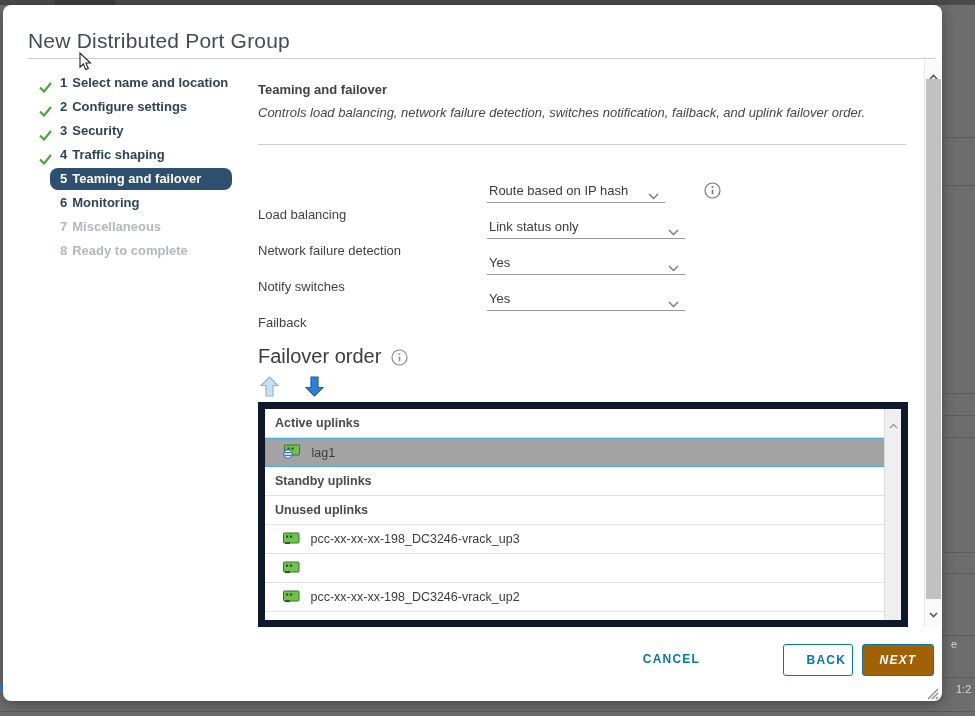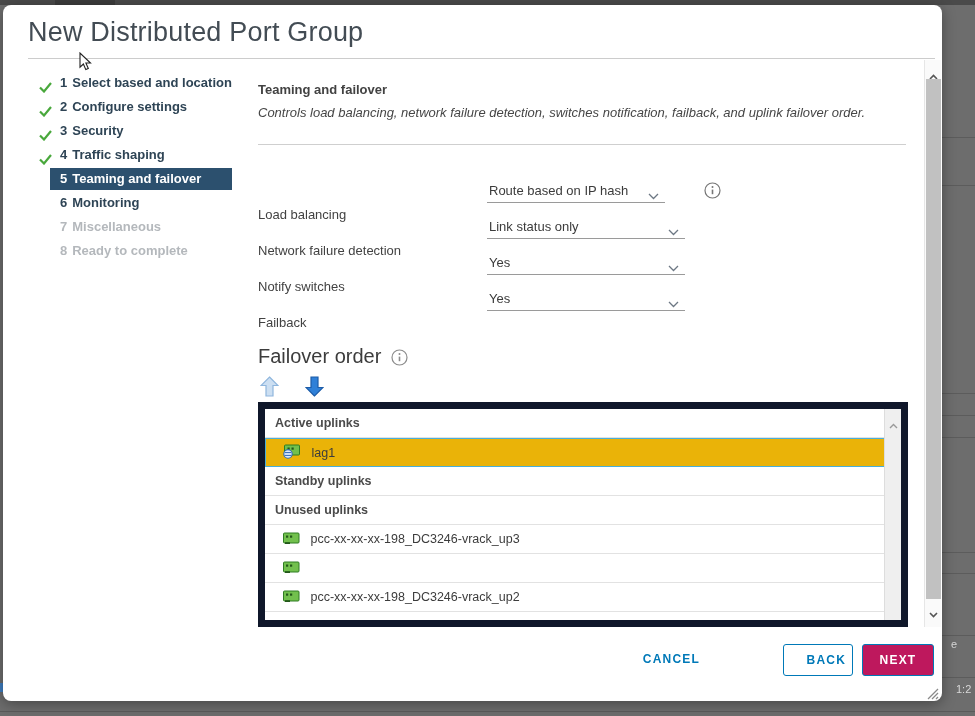--- a/index.html
+++ b/index.html
@@ -17,39 +17,39 @@
   .bg-sliver{position:absolute;left:0;top:683px;width:3px;height:9px;background:#3f7ec1;}
   .bg-bottomline{position:absolute;left:0;top:711px;width:975px;height:1px;background:#5a5a5a;}
 
   
   .dialog{
     position:absolute;left:3px;top:5px;width:939px;height:696px;
     background:#ffffff;border-radius:8px;
     box-shadow:0 3px 14px rgba(0,0,0,.35);
   }
   .dlg-title{
-    position:absolute;left:25px;top:12px;
-    font-size:27px;color:#434c54;font-weight:400;letter-spacing:.2px;
+    position:absolute;left:25px;top:24px;
+    font-size:21px;color:#434c54;font-weight:400;letter-spacing:.2px;
   }
   .dlg-title-rule{position:absolute;left:25px;top:53px;width:907px;height:1px;background:#cccccc;}
   .cursor{position:absolute;left:76px;top:47px;z-index:30;}
 
   
   .steps{position:absolute;left:0;top:66px;width:250px;}
   .step{
     position:relative;height:24px;line-height:24px;
     font-size:13px;font-weight:bold;color:#2e4455;
     padding-left:57px;white-space:nowrap;
   }
   .step .chk{position:absolute;left:36px;top:6px;}
   .step.disabled{color:#b4b8bc;}
   .step.active{
     margin-left:47px;padding-left:10px;width:172px;height:22px;line-height:22px;
     margin-top:1px;margin-bottom:1px;
-    background:#2c506e;border-radius:0;color:#ffffff;
+    background:#2c506e;border-radius:8px;color:#ffffff;
   }
   .step .num{margin-right:5px;}
 
   
   .pane-heading{position:absolute;left:255px;top:77px;font-size:13px;font-weight:bold;color:#424242;}
   .pane-desc{position:absolute;left:255px;top:96px;width:652px;font-size:13px;line-height:24px;color:#464646;font-style:italic;}
   .pane-rule{position:absolute;left:255px;top:139px;width:648px;height:1px;background:#cfcfcf;}
 
   .form-row{position:absolute;left:255px;height:22px;}
   .form-label{position:absolute;left:0;top:3px;font-size:13px;color:#424242;margin-top:24px;}
@@ -75,21 +75,21 @@
   }
   .uprow{
     position:relative;height:29px;line-height:29px;box-sizing:border-box;
     border-bottom:1px solid #e2e2e2;font-size:12.5px;color:#3c3c3c;
     padding-left:10px;white-space:nowrap;background:#fff;
   }
   .uprow.hdr{font-weight:bold;color:#4a4a4a;}
   .uprow.item{padding-left:18px;}
   .uprow.item .nic{margin-right:7px;vertical-align:-2px;}
   .uprow.selected{
-    border:1px solid #49afd9;background:#eab308;
+    border:1px solid #49afd9;background:#a3a3a3;
     padding-left:17px;
   }
   .uplist-scroll{
     position:absolute;right:0;top:0;bottom:0;width:16px;
     background:#efefef;border-left:1px solid #ddd;
   }
   .uplist-scroll .sc-up{position:absolute;left:4px;top:6px;}
 
   
   .main-scroll{
@@ -113,21 +113,21 @@
   .btn-cancel{
     position:absolute;right:238px;top:8px;
     color:#0079b8;background:none;border:none;padding:0;
   }
   .btn-back{
     position:absolute;right:85px;top:0;width:70px;height:32px;
     background:#ffffff;border:1px solid #0079b8;color:#0079b8;text-align:right;
   }
   .btn-next{
     position:absolute;right:4px;top:0;width:72px;height:32px;
-    background:#be185d;border:1px solid #0079b8;color:#ffffff;
+    background:#a16207;border:1px solid #0079b8;color:#ffffff;font-style:italic;
   }
   .resize-handle{position:absolute;left:923px;top:681px;}
 </style>
 </head>
 <body>
 
 <div class="bg-topstrip"></div>
 <div class="bg-topnotch"></div>
 <div class="bg-line" style="left:942px;top:137px;width:33px;"></div>
 <div class="bg-line" style="left:942px;top:185px;width:33px;"></div>
@@ -152,21 +152,21 @@
     <svg width="13" height="19" viewBox="0 0 13 19">
       <path d="M1,1 L1,15.2 L4.4,12 L6.8,17.6 L9.3,16.5 L6.9,11 L11.5,11 Z" fill="#ffffff" stroke="#222222" stroke-width="1.1"></path>
     </svg>
   </span>
 
   <div class="steps">
     <div class="step">
       <span class="chk"><svg width="13" height="11" viewBox="0 0 13 11">
             <polyline points="1,5.5 5,9.5 12,1" fill="none" stroke="#49a83c" stroke-width="2.2"></polyline>
           </svg></span>
-      <span class="num">1</span><span>Select based and location</span>
+      <span class="num">1</span><span>Select name and location</span>
     </div>
     <div class="step">
       <span class="chk"><svg width="13" height="11" viewBox="0 0 13 11">
             <polyline points="1,5.5 5,9.5 12,1" fill="none" stroke="#49a83c" stroke-width="2.2"></polyline>
           </svg></span>
       <span class="num">2</span><span>Configure settings</span>
     </div>
     <div class="step">
       <span class="chk"><svg width="13" height="11" viewBox="0 0 13 11">
             <polyline points="1,5.5 5,9.5 12,1" fill="none" stroke="#49a83c" stroke-width="2.2"></polyline>

